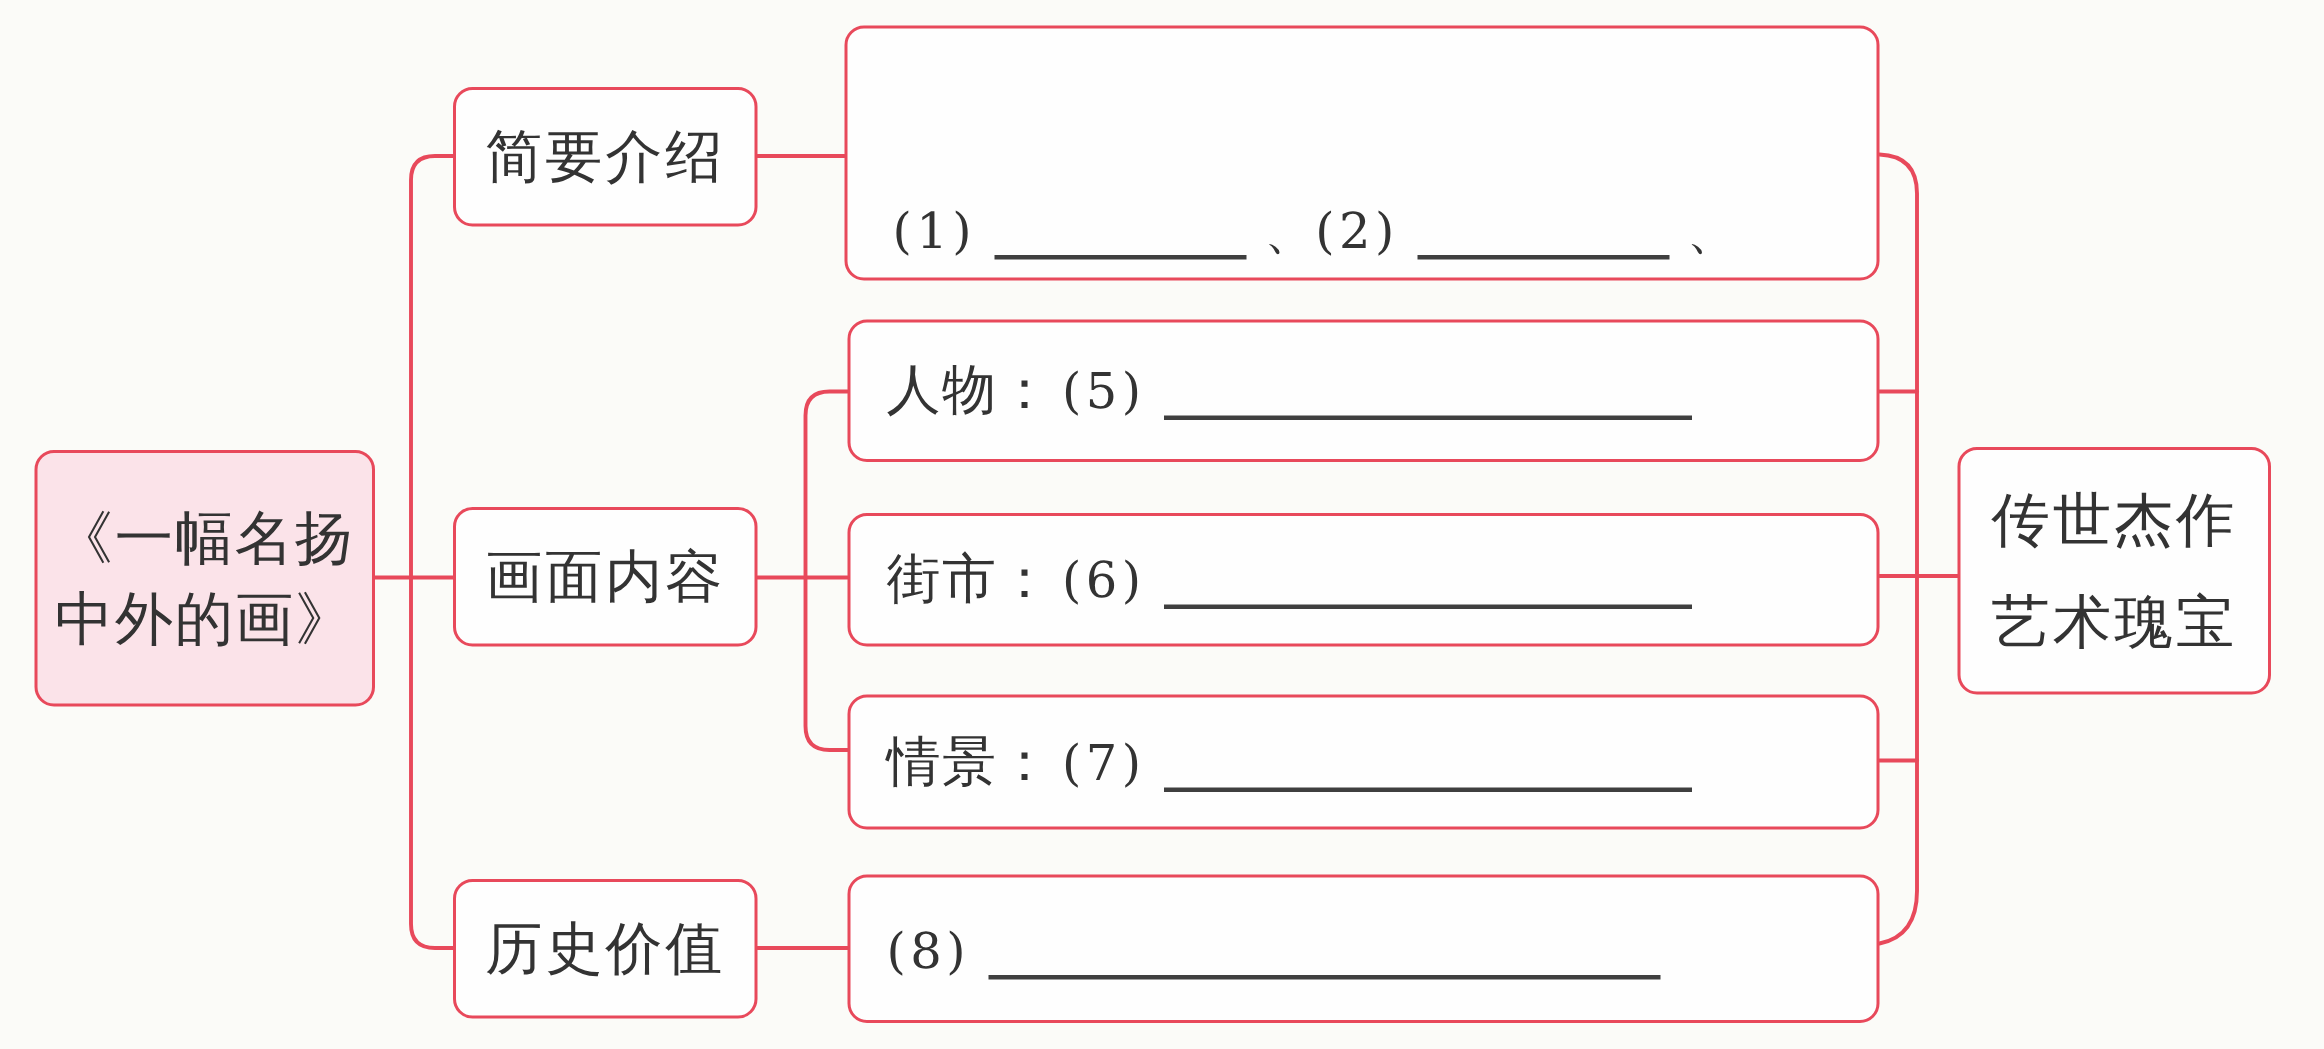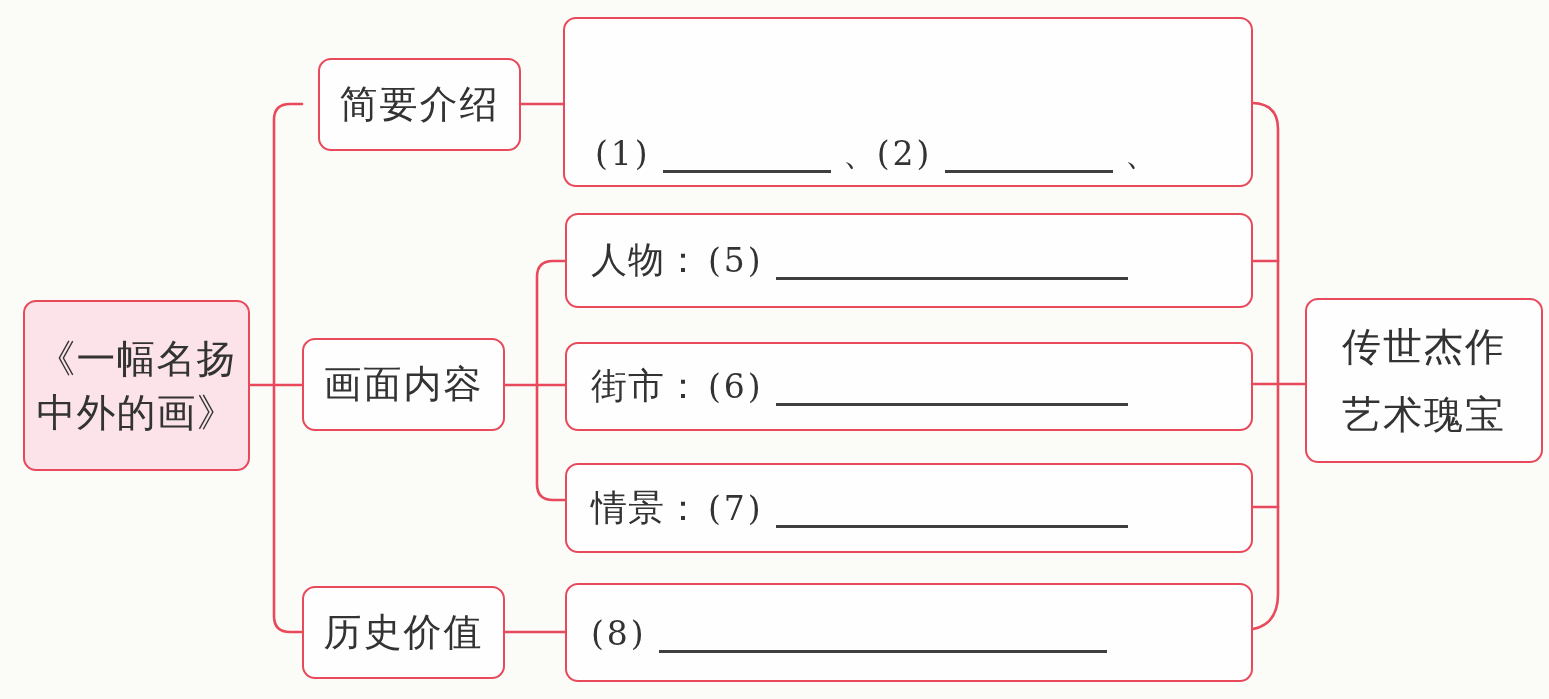--- a/index.html
+++ b/index.html
@@ -32,26 +32,26 @@
   .root{
     left:23px;top:300px;width:227px;height:171px;
     background:var(--root-fill);
     font-size:39px;letter-spacing:1px;
   }
   .branch{
     left:302px;width:203px;height:93px;
     display:flex;align-items:center;justify-content:center;
     font-size:38px;letter-spacing:2px;
   }
-  .branch.brief{top:58px;margin-left:16px;}
+  .branch.brief{top:58px;}
   .branch.content{top:338px;}
   .branch.history{top:586px;}
 
   .conclusion{
-    left:1305px;top:298px;width:238px;height:165px;
+    left:1305px;top:298px;width:209px;height:165px;
     gap:14px;font-size:39px;letter-spacing:2px;
   }
 
   .detail{
     left:565px;width:688px;
     display:flex;align-items:center;
     padding-left:24px;
     font-size:36px;
   }
   .detail.brief-detail{

